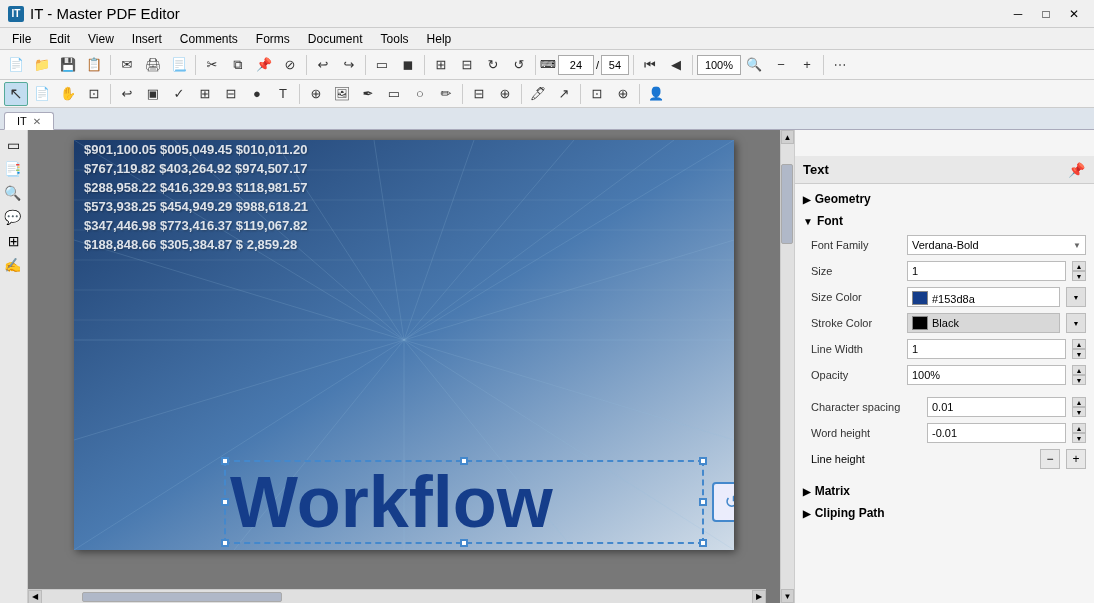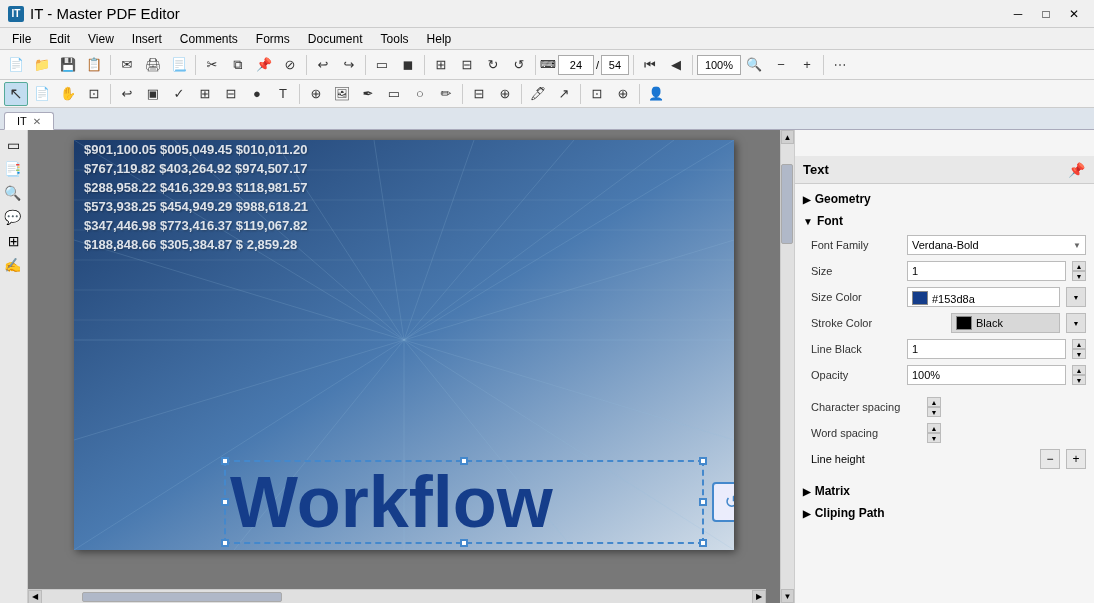--- a/index.html
+++ b/index.html
@@ -570,29 +570,29 @@
         <span class="prop-label">Size Color</span>
         <div class="prop-value" style="display:flex;align-items:flex-end;flex:1">
           <span class="color-swatch" style="background:#153d8a;"></span>
           <span>#153d8a</span>
         </div>
         <div class="spinner-btn" style="width:20px;height:20px;background:#e0e0e0;border:1px solid #bbb;display:flex;align-items:center;justify-content:center;">▼</div>
       </div>
 
       <div class="prop-row">
         <span class="prop-label">Stroke Color</span>
-        <div class="prop-value" style="display:flex;align-items:center;flex:1;background:#d8d8d8;margin-left:44px;">
+        <div class="prop-value" style="display:flex;align-items:center;flex:1;background:#d8d8d8;">
           <span class="color-swatch" style="background:#000;"></span>
           <span>Black</span>
         </div>
         <div class="spinner-btn" style="width:20px;height:20px;background:#e0e0e0;border:1px solid #bbb;display:flex;align-items:center;justify-content:center;">▼</div>
       </div>
 
       <div class="prop-row">
-        <span class="prop-label">Line Black</span>
+        <span class="prop-label">Line Width</span>
         <div class="prop-value" style="flex:1">
           <span>1</span>
         </div>
         <div class="prop-spinner">
           <div class="spinner-btn">▲</div>
           <div class="spinner-btn">▼</div>
         </div>
       </div>
 
       <div class="prop-row">
@@ -603,28 +603,34 @@
         <div class="prop-spinner">
           <div class="spinner-btn">▲</div>
           <div class="spinner-btn">▼</div>
         </div>
       </div>
 
       <div style="height:6px"></div>
 
       <div class="prop-row">
         <span class="prop-label" style="width:110px;">Character spacing</span>
+        <div class="prop-value" style="flex:1">
+          <span>0.01</span>
+        </div>
         <div class="prop-spinner">
           <div class="spinner-btn">▲</div>
           <div class="spinner-btn">▼</div>
         </div>
       </div>
 
       <div class="prop-row">
-        <span class="prop-label" style="width:110px;">Word spacing</span>
+        <span class="prop-label" style="width:110px;">Word height</span>
+        <div class="prop-value" style="flex:1">
+          <span>-0.01</span>
+        </div>
         <div class="prop-spinner">
           <div class="spinner-btn">▲</div>
           <div class="spinner-btn">▼</div>
         </div>
       </div>
 
       <div class="line-height-row">
         <span class="lh-label">Line height</span>
         <div class="lh-btn">−</div>
         <div class="lh-btn">+</div>

